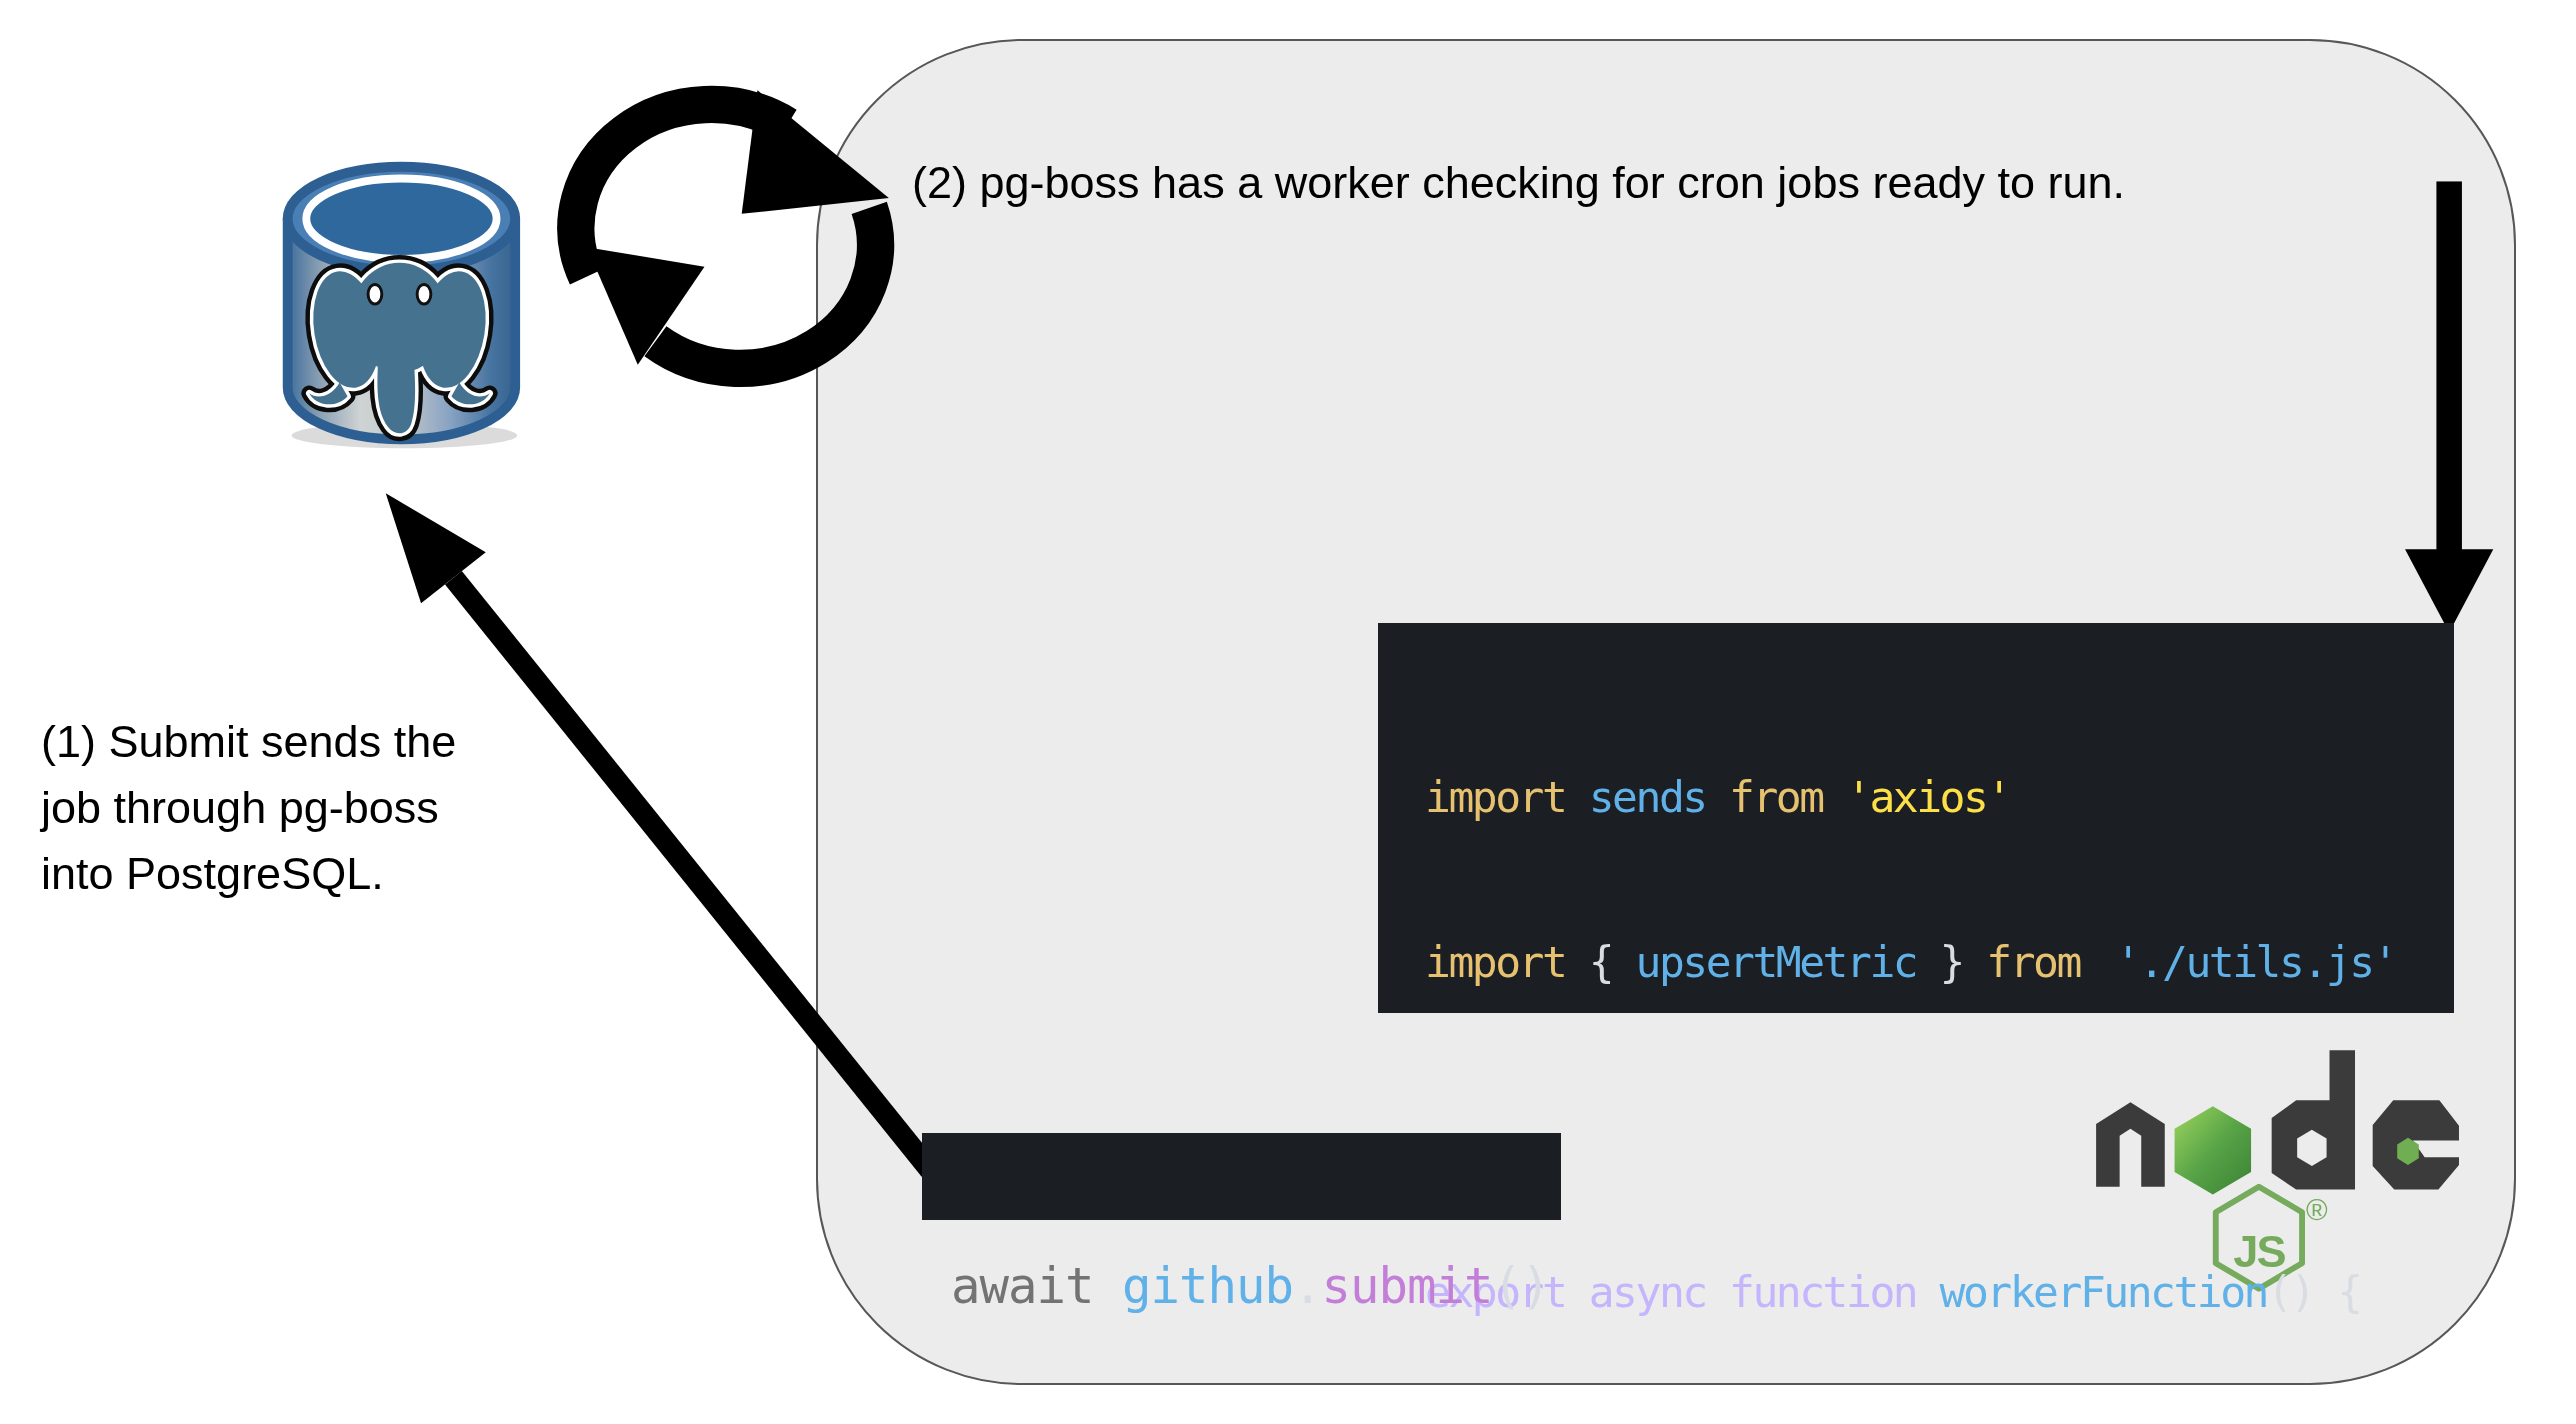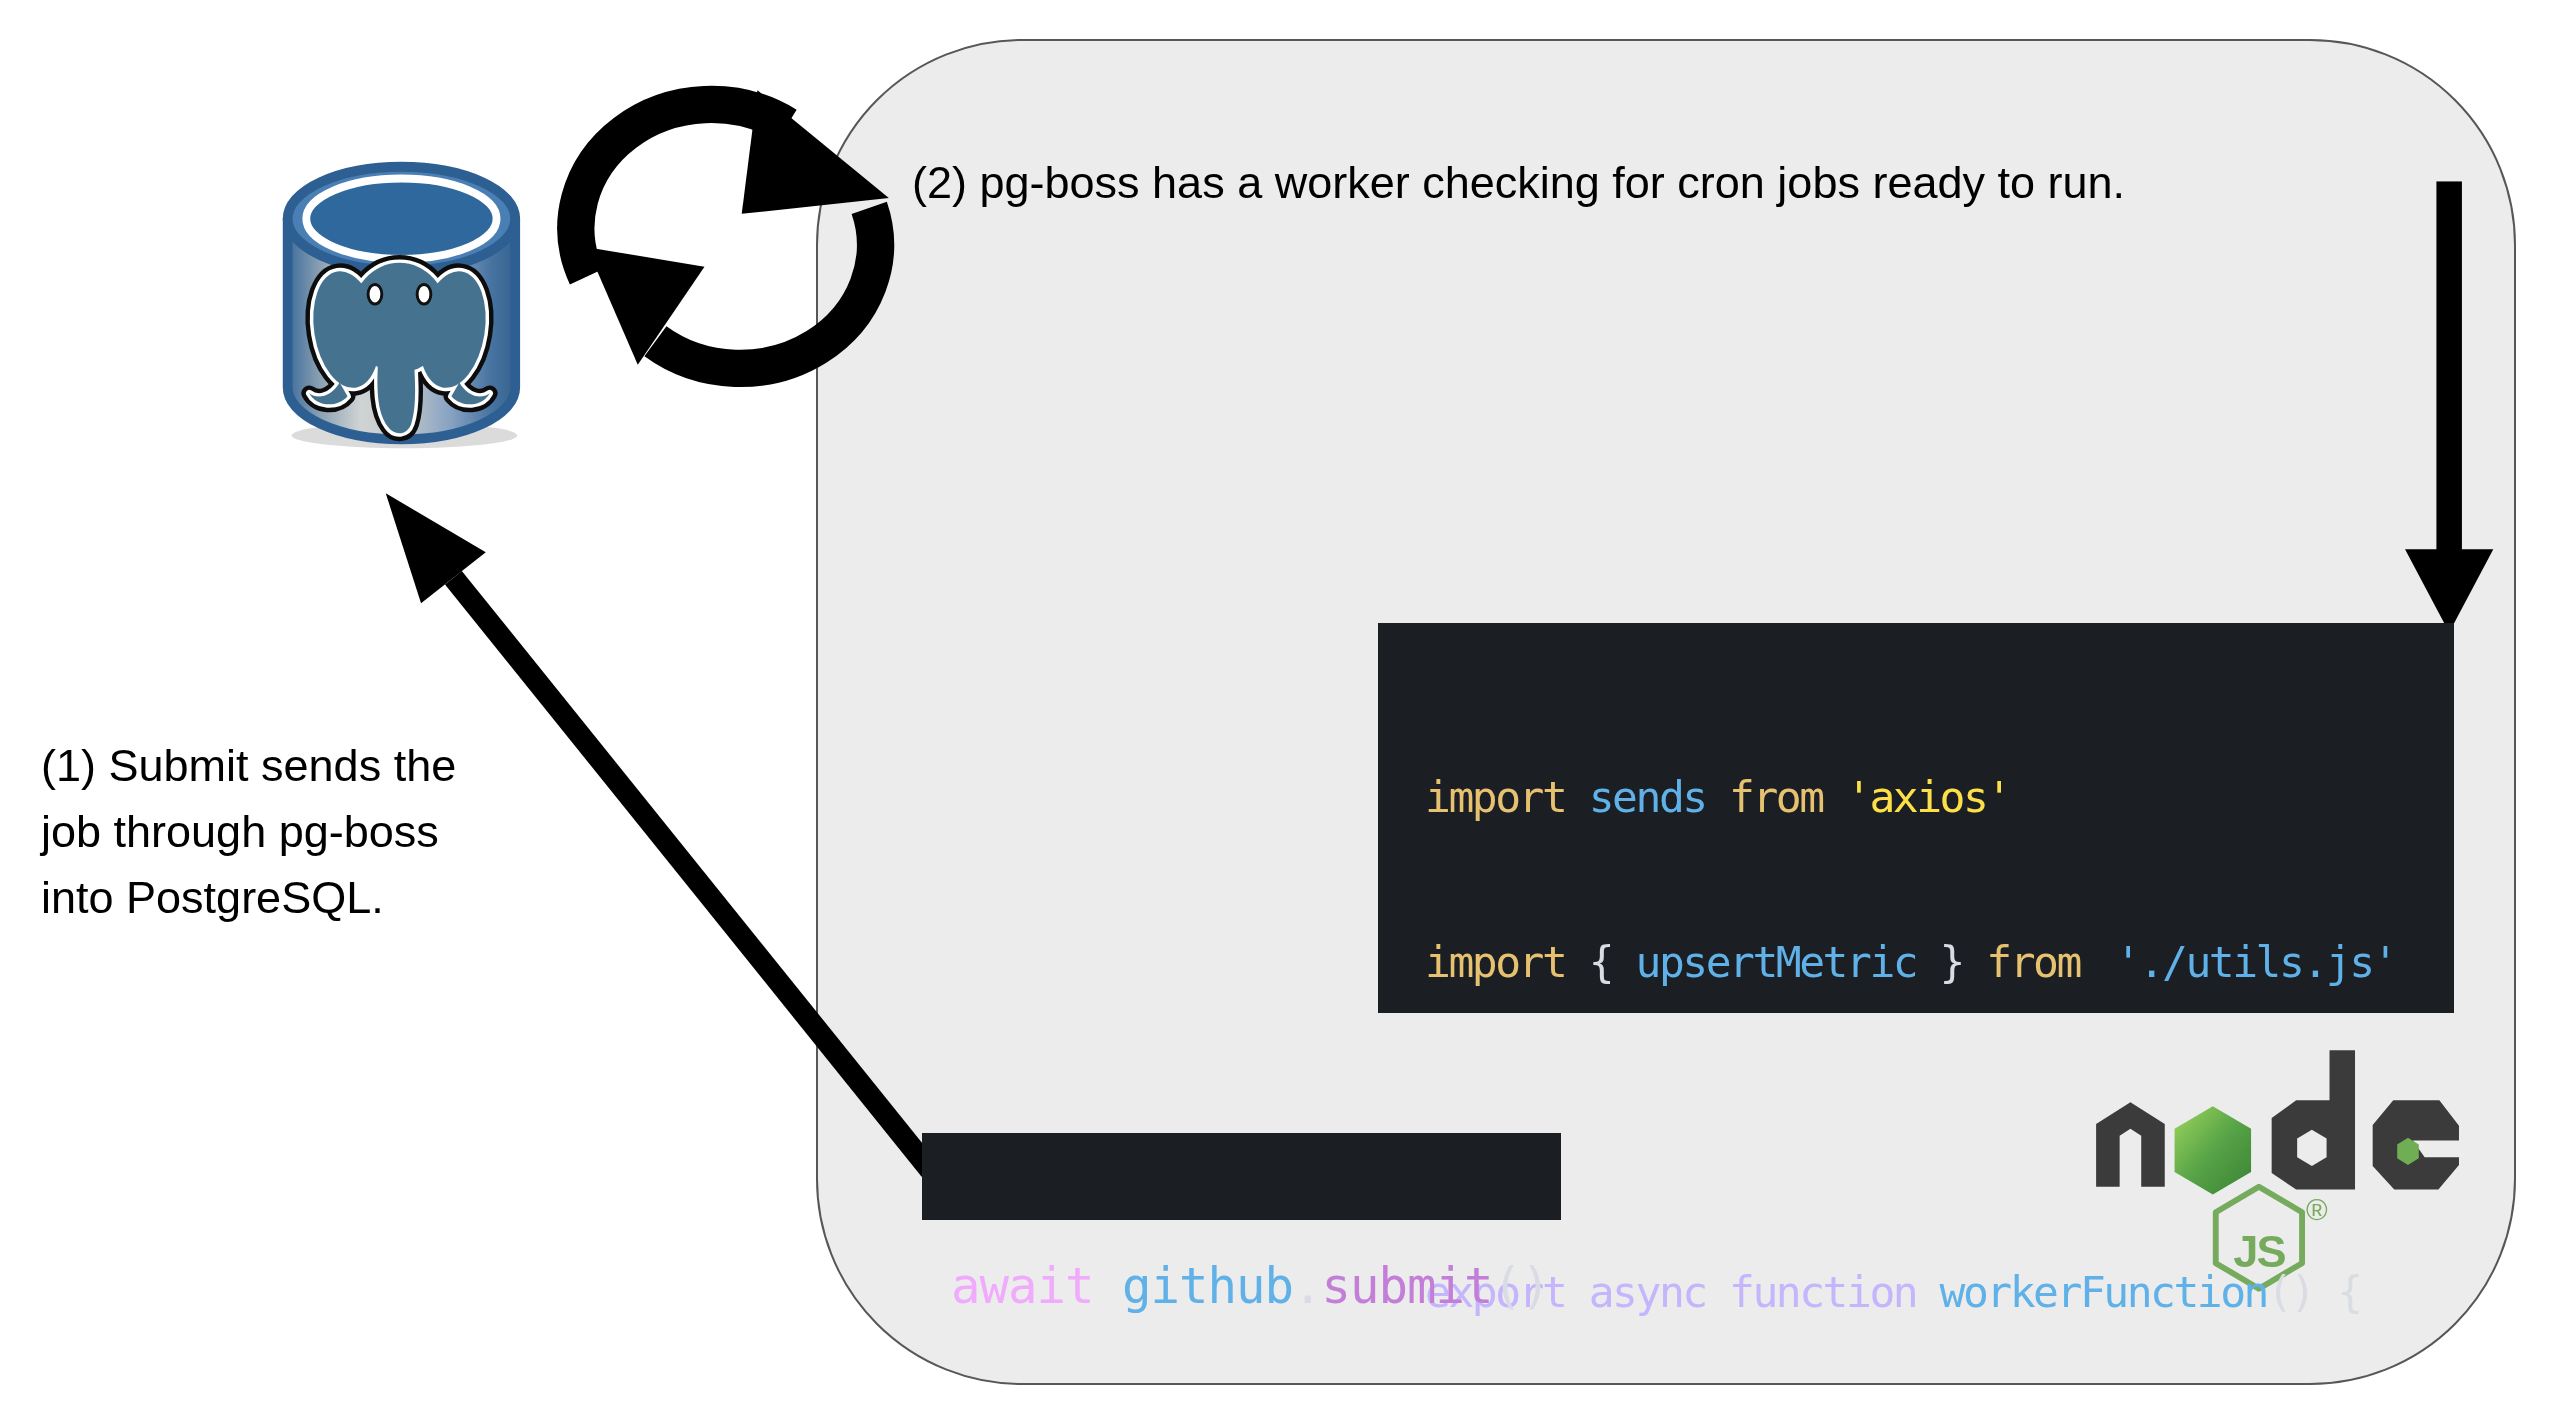--- a/index.html
+++ b/index.html
@@ -3,21 +3,21 @@
 <meta charset="utf-8">
 <style>
   html,body{margin:0;padding:0;background:#ffffff;}
   #canvas{position:relative;width:2576px;height:1424px;background:#ffffff;overflow:hidden;
           font-family:"Liberation Sans",sans-serif;}
   .roundbox{position:absolute;left:816px;top:39px;width:1700px;height:1346px;
             border-radius:206px;border:2.9px solid #56575a;box-sizing:border-box;}
   .label{position:absolute;color:#000000;font-size:45px;line-height:68px;white-space:nowrap;}
   #step2-label{left:912px;top:149px;}
   #step3-label{left:912px;top:453px;}
-  #step1-label{left:41px;top:733px;line-height:66px;}
+  #step1-label{left:41px;top:709px;line-height:66px;}
   .codeblock{position:absolute;box-sizing:border-box;font-family:"DejaVu Sans Mono",monospace;
              white-space:pre;}
   #worker-code{left:1378px;top:623px;width:1076px;height:390px;padding:37px 0 0 47px;
                font-size:43px;letter-spacing:-2.5px;line-height:55px;}
   #submit-code{left:922px;top:1133px;width:639px;height:87px;padding:15.7px 0 0 29px;
                font-size:49px;letter-spacing:-1px;line-height:55px;}
   .code-line{height:55px;}
   svg{position:absolute;left:0;top:0;pointer-events:none;}
   .badge-text{font-family:"Liberation Sans",sans-serif;font-weight:bold;}
 </style>
@@ -112,17 +112,17 @@
   <div class="codeblock" id="worker-code" style="background-color: rgb(27, 30, 35);">
     <div class="code-line"><span style="color: rgb(229, 193, 112);">import </span><span style="color: rgb(95, 177, 232);">sends </span><span style="color: rgb(229, 193, 112);">from </span><span style="color: #fde047; margin-top: 46px;">'axios'</span></div>
     <div class="code-line"><span style="color: rgb(229, 193, 112);">import </span><span style="color: rgb(217, 221, 227);">{ </span><span style="color: rgb(95, 177, 232);">upsertMetric </span><span style="color: rgb(217, 221, 227);">} </span><span style="color: rgb(229, 193, 112);">from </span><span style="color: rgb(95, 177, 232); margin-left: 12px;">'./utils.js'</span></div>
     <div class="code-line"></div>
     <div class="code-line"><span style="color: #c4b5fd;">export async function </span><span style="color: rgb(95, 177, 232);">workerFunction</span><span style="color: rgb(217, 221, 227);">() </span><span style="color: rgb(217, 221, 227);">{</span></div>
     
     
   </div>
 
   <div class="codeblock" id="submit-code" style="background-color: rgb(27, 30, 35);">
-    <div class="code-line"><span style="color: #f0abfc; margin-top: 44px;">await </span><span style="color: rgb(95, 177, 232);">github</span><span style="color: rgb(217, 221, 227);">.</span><span style="color: rgb(195, 127, 216);">submit</span><span style="color: rgb(217, 221, 227);">()</span></div>
+    <div class="code-line"><span style="color: #737373; margin-top: 44px;">await </span><span style="color: rgb(95, 177, 232);">github</span><span style="color: rgb(217, 221, 227);">.</span><span style="color: rgb(195, 127, 216);">submit</span><span style="color: rgb(217, 221, 227);">()</span></div>
   </div>
 
 </div>
 
 
 </body></html>

